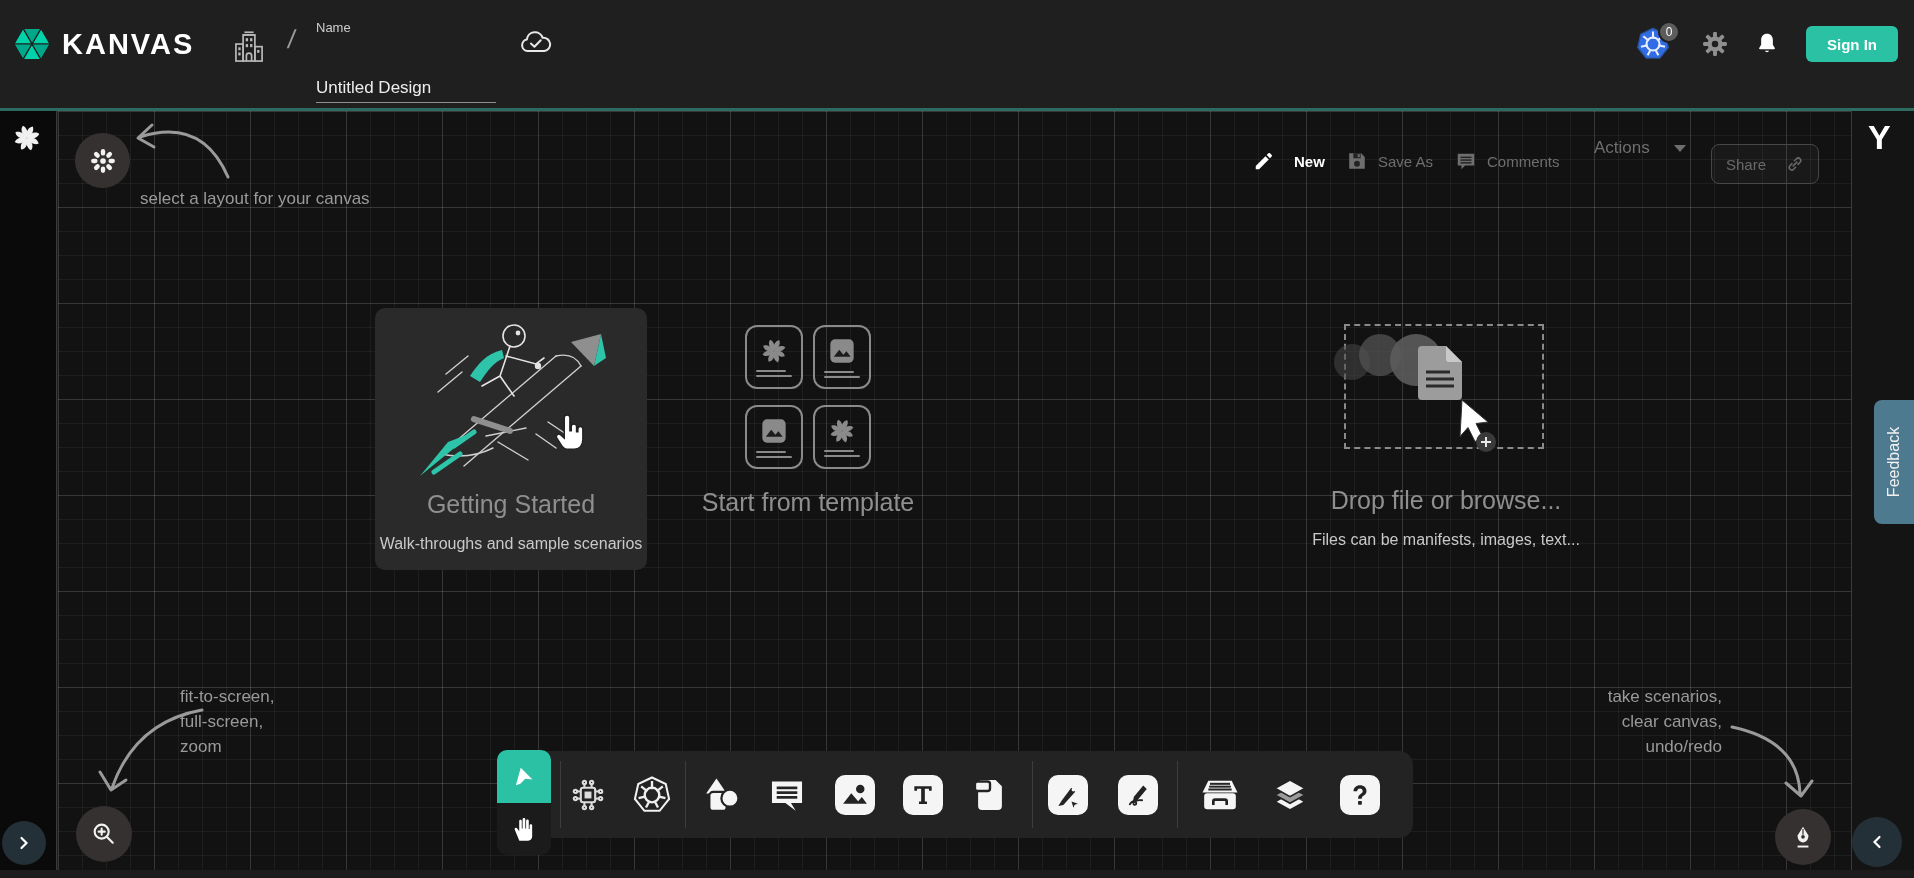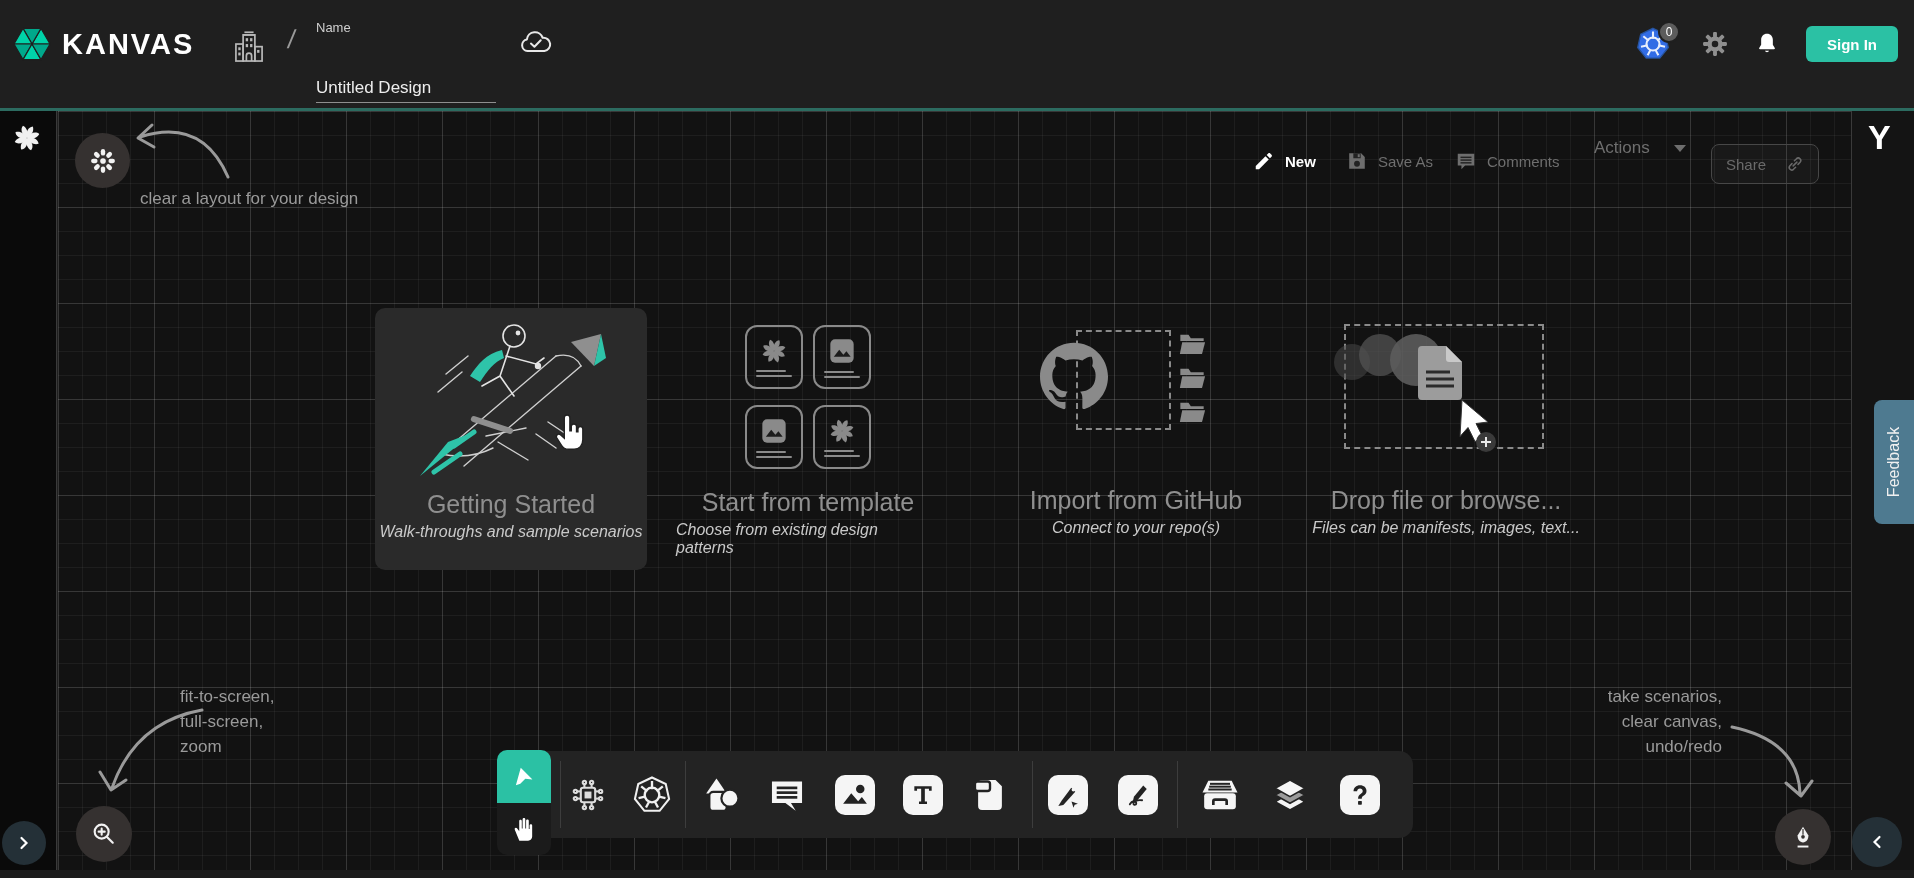--- a/index.html
+++ b/index.html
@@ -39,36 +39,36 @@
       linear-gradient(rgba(255,255,255,0.05) 1px, transparent 1px),
       linear-gradient(90deg, rgba(255,255,255,0.05) 1px, transparent 1px);
     background-size:96px 96px, 96px 96px, 24px 24px, 24px 24px; }
   .bottom-strip { position:absolute; left:0; top:870px; width:1914px; height:8px; background:#1c1c1c; }
 
   .overlay { position:absolute; left:0; top:0; width:1914px; height:878px; pointer-events:none; }
   .overlay > * { pointer-events:auto; }
 
   
   .cv-tb-item { position:absolute; display:flex; align-items:center; gap:10px; font-size:15px; cursor:pointer; }
-  .cv-tb-item .lbl-on { color:#fff; font-weight:bold; }
+  .cv-tb-item .lbl-on { color:#fff; font-weight:bold;margin-left:9px; }
   .cv-tb-item .lbl-off { color:#6e6e6e; }
   .share-btn { position:absolute; left:1711px; top:144px; width:108px; height:40px; border:1px solid #474747; background:rgba(255,255,255,0.03); border-radius:8px; display:flex; align-items:center; justify-content:space-between; padding:0 14px; color:#6a6a6a; font-size:15px; cursor:pointer; }
   .caret-down { width:0; height:0; border-left:6px solid transparent; border-right:6px solid transparent; border-top:7px solid #6e6e6e; }
 
   
   .hint-circle { position:absolute; border-radius:50%; background:#353130; display:flex; align-items:center; justify-content:center; cursor:pointer; }
   .edge-circle { position:absolute; border-radius:50%; background:#243037; display:flex; align-items:center; justify-content:center; cursor:pointer; }
   .hint-text { position:absolute; color:#9a9a9a; font-size:17px; line-height:25px; }
   .hint-text.right { text-align:right; }
 
   
   .card { position:absolute; display:flex; flex-direction:column; align-items:center; cursor:pointer; }
   .card .illus { display:flex; align-items:center; justify-content:center; }
   .card .title { color:#8f8f8f; font-size:25px; margin-top:6px; }
-  .card .subtitle { color:#c9c9c9; font-size:16px; margin-top:4px;font-style:italic; }
+  .card .subtitle { color:#c9c9c9; font-size:16px; margin-top:16px; }
   .card.hovered { background:#2a2a2a; border-radius:10px; }
 
   .tile { width:58px; height:64px; border:2px solid #8a8a8a; border-radius:12px; display:flex; flex-direction:column; align-items:center; justify-content:center; gap:3px; }
   .tile .tl-lines { width:36px; }
   .tile .tl-lines div { height:2px; background:#8a8a8a; border-radius:2px; margin-top:3px; }
 
   .dashed-box { border:2px dashed #8a8a8a; position:absolute; }
 
   
   .dock { position:absolute; left:497px; top:751px; width:916px; height:87px; background:#232323; border-radius:14px; }
@@ -238,21 +238,21 @@
           <rect x="-2" y="-11" width="4" height="6" rx="2" transform="rotate(180)"></rect>
           <rect x="-2" y="-11" width="4" height="6" rx="2" transform="rotate(225)"></rect>
           <rect x="-2" y="-11" width="4" height="6" rx="2" transform="rotate(270)"></rect>
           <rect x="-2" y="-11" width="4" height="6" rx="2" transform="rotate(315)"></rect>
         </g>
       </svg>
     </div>
     <svg style="position:absolute;left:110px;top:105px" width="140" height="90">
       <path d="M118 72 Q 92 12 30 32 M42 20 L28 33 L44 42" fill="none" stroke="#9a9a9a" stroke-width="3" stroke-linecap="round" stroke-linejoin="round"></path>
     </svg>
-    <div class="hint-text" style="left:140px;top:186px">clear a layout for your design</div>
+    <div class="hint-text" style="left:140px;top:186px">select a layout for your canvas</div>
 
     <div class="cv-tb-item" style="left:1253px;top:150px">
       <svg width="22" height="22" viewBox="0 0 24 24">
         <path d="M3 17.4 L13.6 6.8 l3.6 3.6 L6.6 21 H3 Z" fill="#fff"></path>
         <path d="M14.9 5.5 l1.7-1.7 c.6-.6 1.6-.6 2.2 0 l1.4 1.4 c.6 .6 .6 1.6 0 2.2 L18.5 9.1 Z" fill="#fff"></path>
       </svg>
       <span class="lbl-on">New</span>
     </div>
     <div class="cv-tb-item" style="left:1346px;top:150px">
       <svg width="22" height="22" viewBox="0 0 24 24">
@@ -352,42 +352,22 @@
             <svg width="26" height="26" style="color:#8a8a8a">
               <use href="#sym-spiral"></use>
             </svg>
             <div class="tl-lines">
               <div style="width:30px"></div>
               <div style="width:36px"></div>
             </div>
           </div>
       </div>
       <div class="title" style="margin-top:16px">Start from template</div>
-      <div class="subtitle">Choose from existing design patterns</div>
-    </div>
-
-    <div class="card" style="left:1000px;top:322px;width:272px;height:244px">
-      <div class="illus" style="width:200px;height:150px;position:relative">
-        <div class="dashed-box" style="left:40px;top:8px;width:95px;height:100px"></div>
-        <svg width="68" height="68" style="position:absolute;left:4px;top:20px;color:#8a8a8a">
-            <use href="#sym-github"></use>
-          </svg>
-        <svg width="28" height="24" style="position:absolute;left:142px;top:10px;color:#8a8a8a">
-            <use href="#sym-folder"></use>
-          </svg>
-        <svg width="28" height="24" style="position:absolute;left:142px;top:44px;color:#8a8a8a">
-            <use href="#sym-folder"></use>
-          </svg>
-        <svg width="28" height="24" style="position:absolute;left:142px;top:78px;color:#8a8a8a">
-            <use href="#sym-folder"></use>
-          </svg>
-      </div>
-      <div class="title" style="margin-top:14px">Import from GitHub</div>
-      <div class="subtitle">Connect to your repo(s)</div>
-    </div>
+    </div>
+
 
     <div class="card" style="left:1295px;top:322px;width:302px;height:244px">
       <div class="illus" style="width:240px;height:150px;position:relative">
         <div class="dashed-box" style="left:18px;top:2px;width:200px;height:125px"></div>
         <svg width="240" height="150" style="position:absolute;left:0;top:0">
           <circle cx="26" cy="40" r="18" fill="#474747" opacity="0.55"></circle>
           <circle cx="54" cy="33" r="21" fill="#535353" opacity="0.75"></circle>
           <circle cx="90" cy="38" r="26" fill="#5c5c5c" opacity="0.9"></circle>
           <g transform="translate(88,22)">
             <path d="M4 6 a4 4 0 0 1 4-4 h24 l16 16 v34 a4 4 0 0 1 -4 4 H8 a4 4 0 0 1 -4-4 Z" fill="#9c9c9c"></path>

